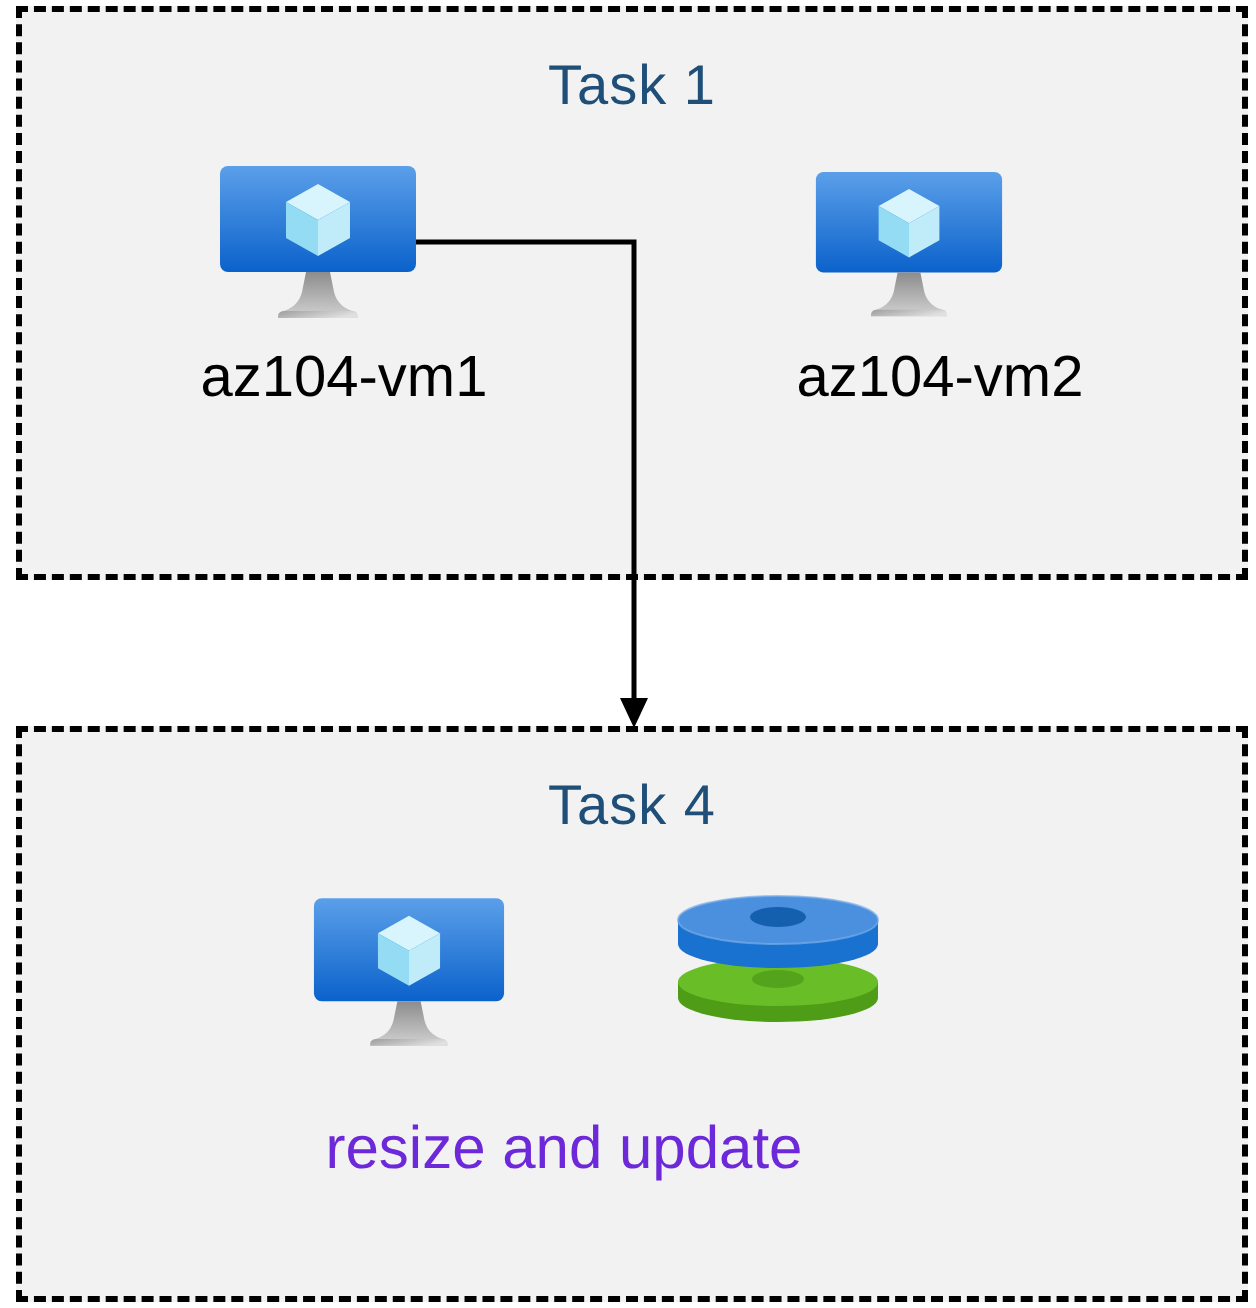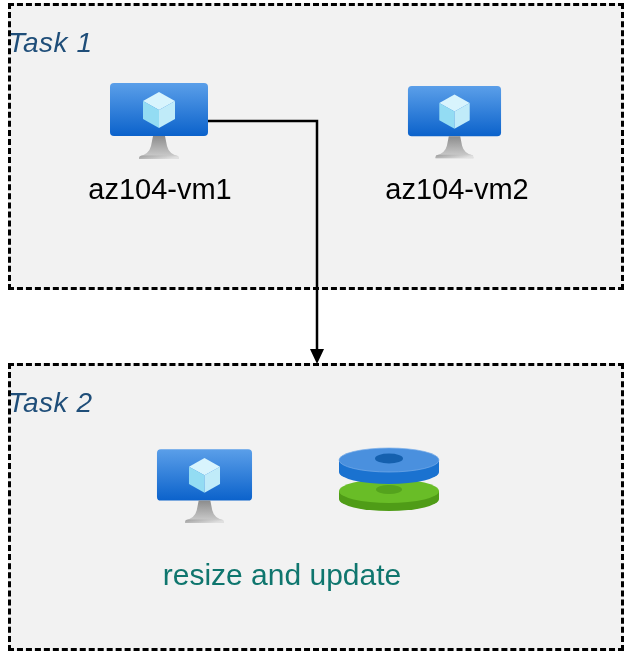--- a/index.html
+++ b/index.html
@@ -21,57 +21,56 @@
     background: #f2f2f2;
     border: 3px dashed #000000;
   }
   .task-box.task1 { left: 8px; top: 3px;   width: 616px; height: 287px; }
   .task-box.task2 { left: 8px; top: 363px; width: 616px; height: 288px; }
 
   .task-title {
     position: absolute;
     left: 8px;
     width: 616px;
-    text-align: left;
+    text-align: center;
     font-size: 28px;
     line-height: 34px;
     color: #1f4e79;
     letter-spacing: 0.5px;
-    font-style: italic;
   }
   .task-title.t1 { top: 26px; }
   .task-title.t2 { top: 386px; }
 
   .icon { position: absolute; }
   .icon.vm1      { left: 109px; top: 82px;  width: 100px; height: 80px; }
   .icon.vm2      { left: 407px; top: 85px;  width: 95px;  height: 76px; }
   .icon.vm-t2    { left: 156px; top: 448px; width: 97px;  height: 78px; }
   .icon.disks    { left: 337px; top: 447px; width: 104px; height: 66px; }
 
   .vm-label {
     position: absolute;
     width: 220px;
     text-align: center;
     font-size: 29px;
     line-height: 37px;
     color: #000000;
   }
-  .vm-label.l1 { left: 50px;  top: 171px; }
-  .vm-label.l2 { left: 347px; top: 171px; }
+  .vm-label.l1 { left: 62px;  top: 171px; }
+  .vm-label.l2 { left: 360px; top: 171px; }
   .vm-label span { display: block; }
 
   .caption {
     position: absolute;
     left: 132px;
     top: 556px;
     width: 300px;
     text-align: center;
     font-size: 30px;
     line-height: 38px;
-    color: #0f766e;
+    color: #6d28d9;
   }
 
   .connector-overlay {
     position: absolute;
     left: 0; top: 0;
     width: 628px;
     height: 654px;
     pointer-events: none;
   }
   .hidden-defs { position: absolute; width: 0; height: 0; overflow: hidden; }
@@ -130,21 +129,21 @@
   </div>
 
   <svg class="icon vm2" viewBox="0 0 100 80">
     <use href="#vm-icon"></use>
   </svg>
   <div class="vm-label l2">
     <span>az104-vm2</span>
   </div>
 
   <div class="task-box task2"></div>
-  <div class="task-title t2">Task 2</div>
+  <div class="task-title t2">Task 4</div>
 
   <svg class="icon vm-t2" viewBox="0 0 100 80">
     <use href="#vm-icon"></use>
   </svg>
   <svg class="icon disks" viewBox="0 0 104 66">
     <use href="#disks-icon"></use>
   </svg>
 
   <div class="caption">resize and update</div>
 

